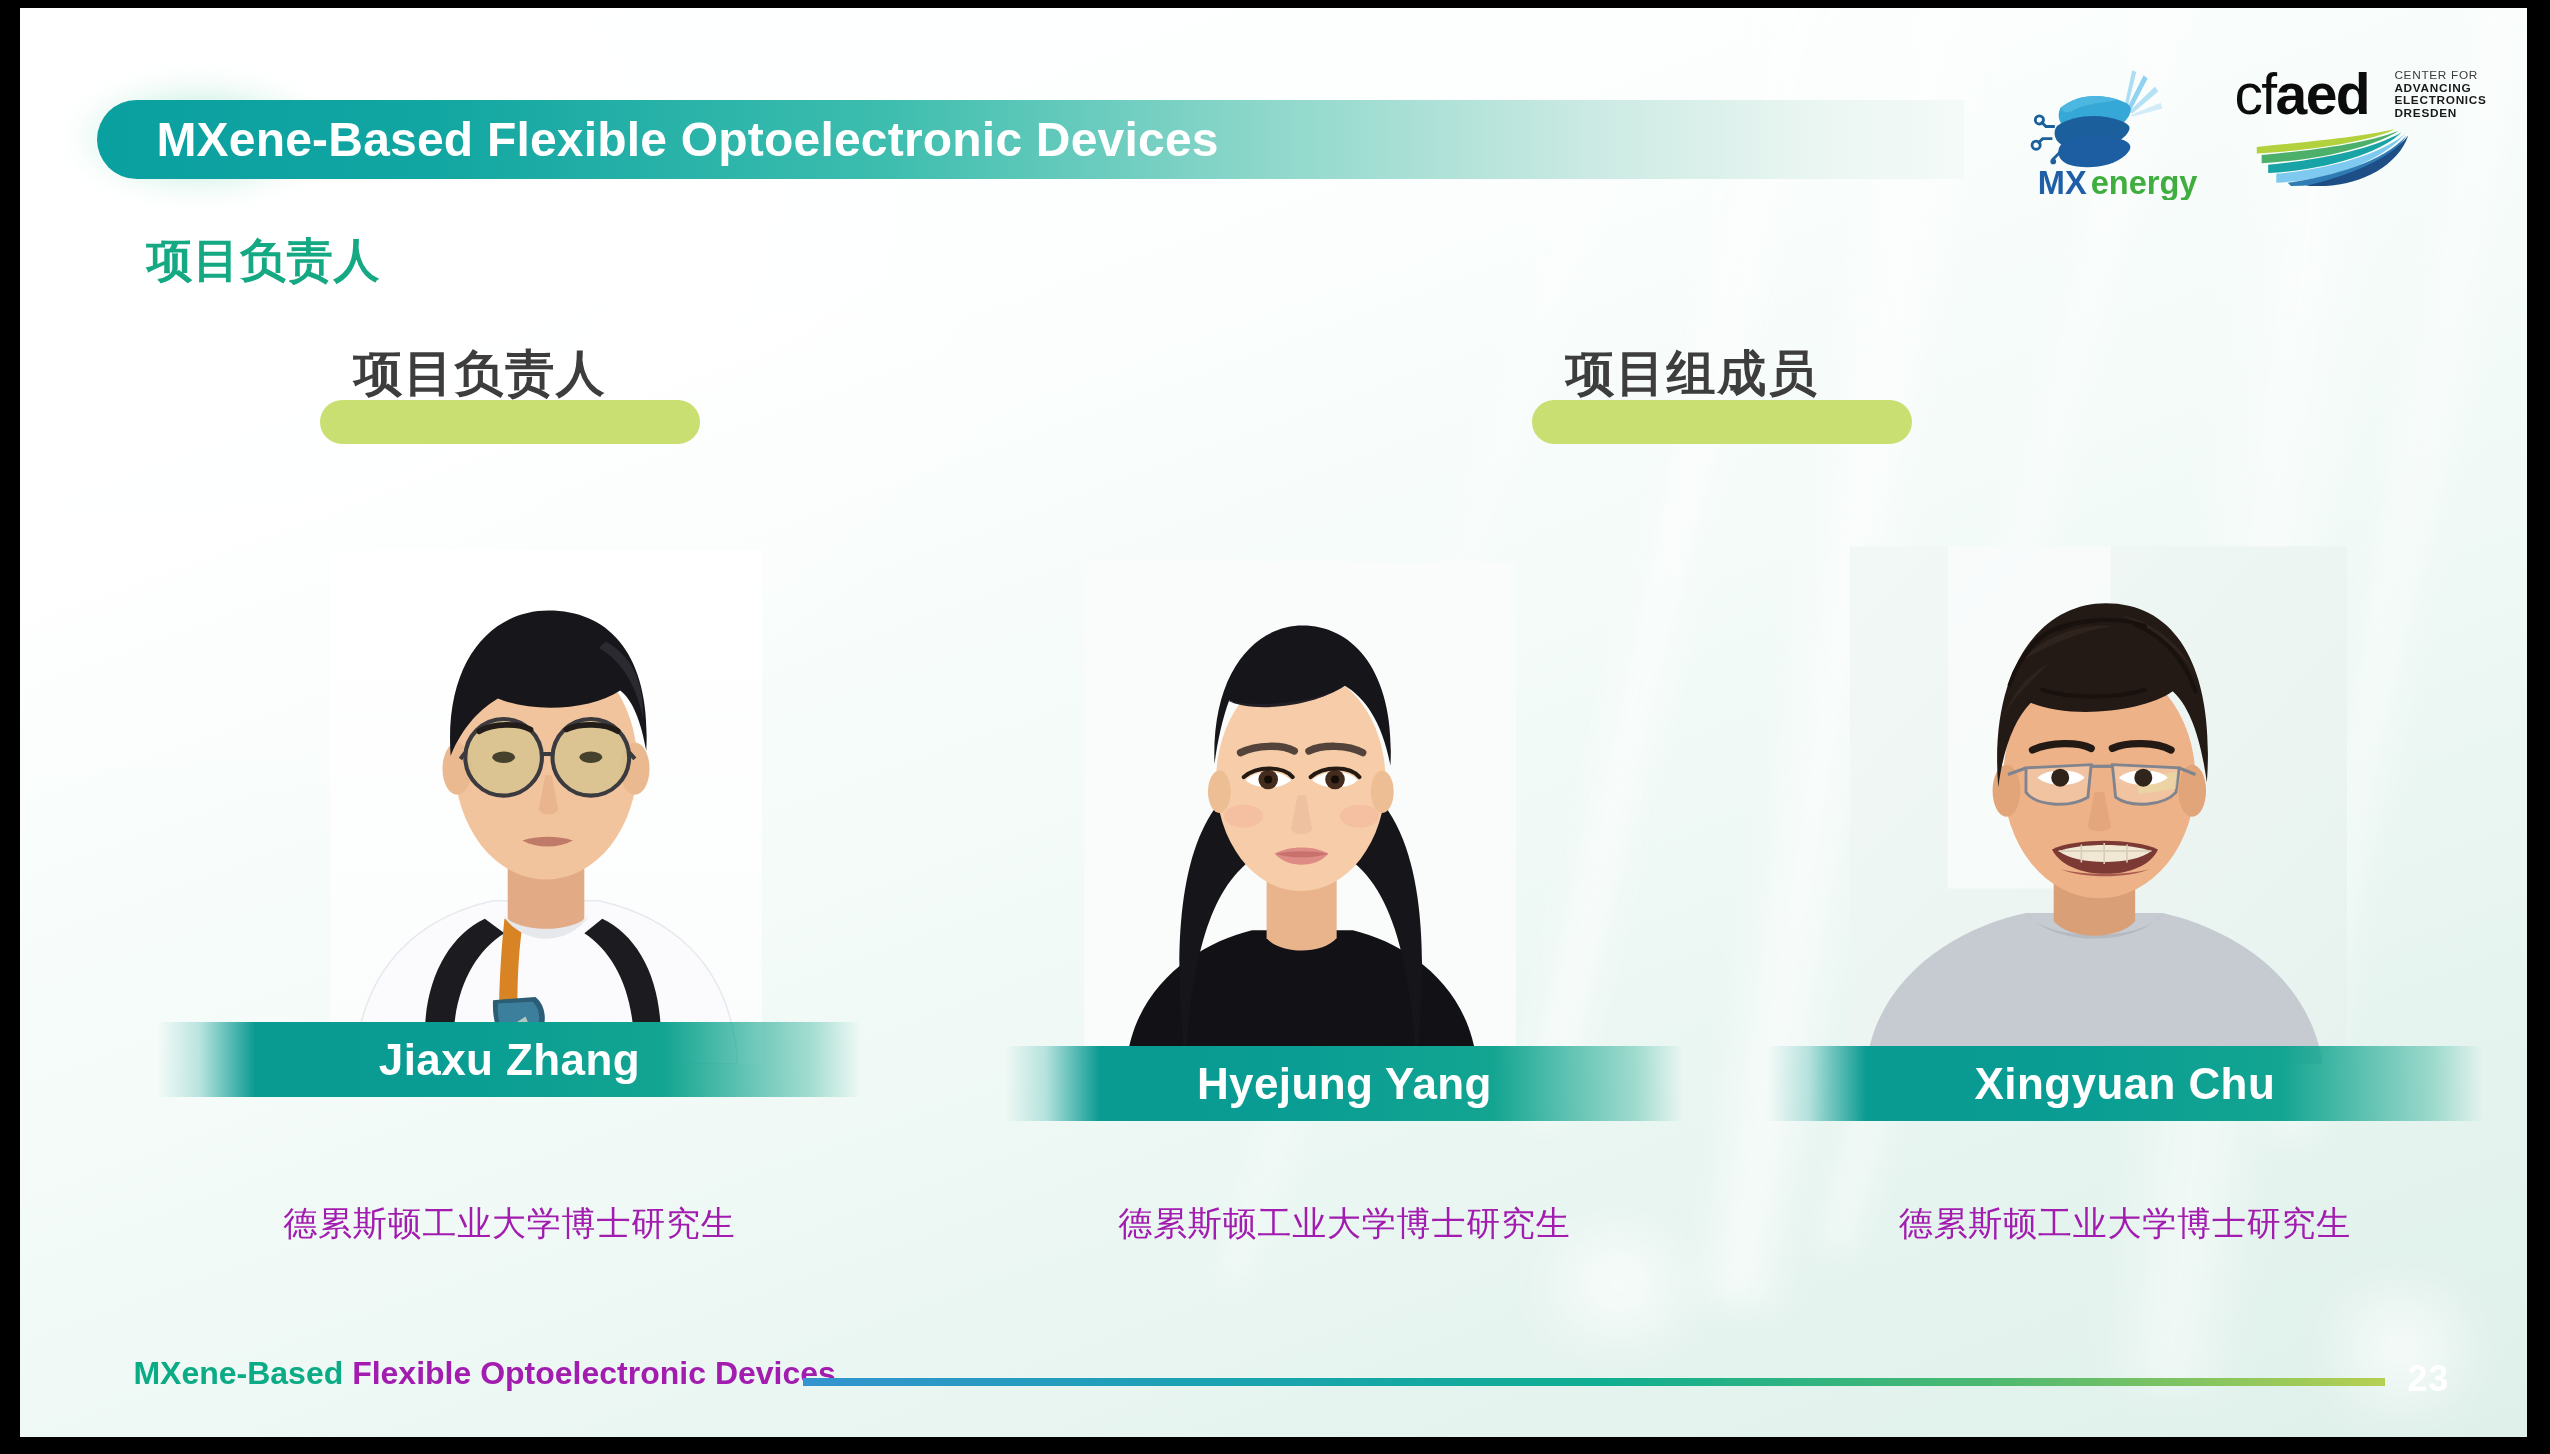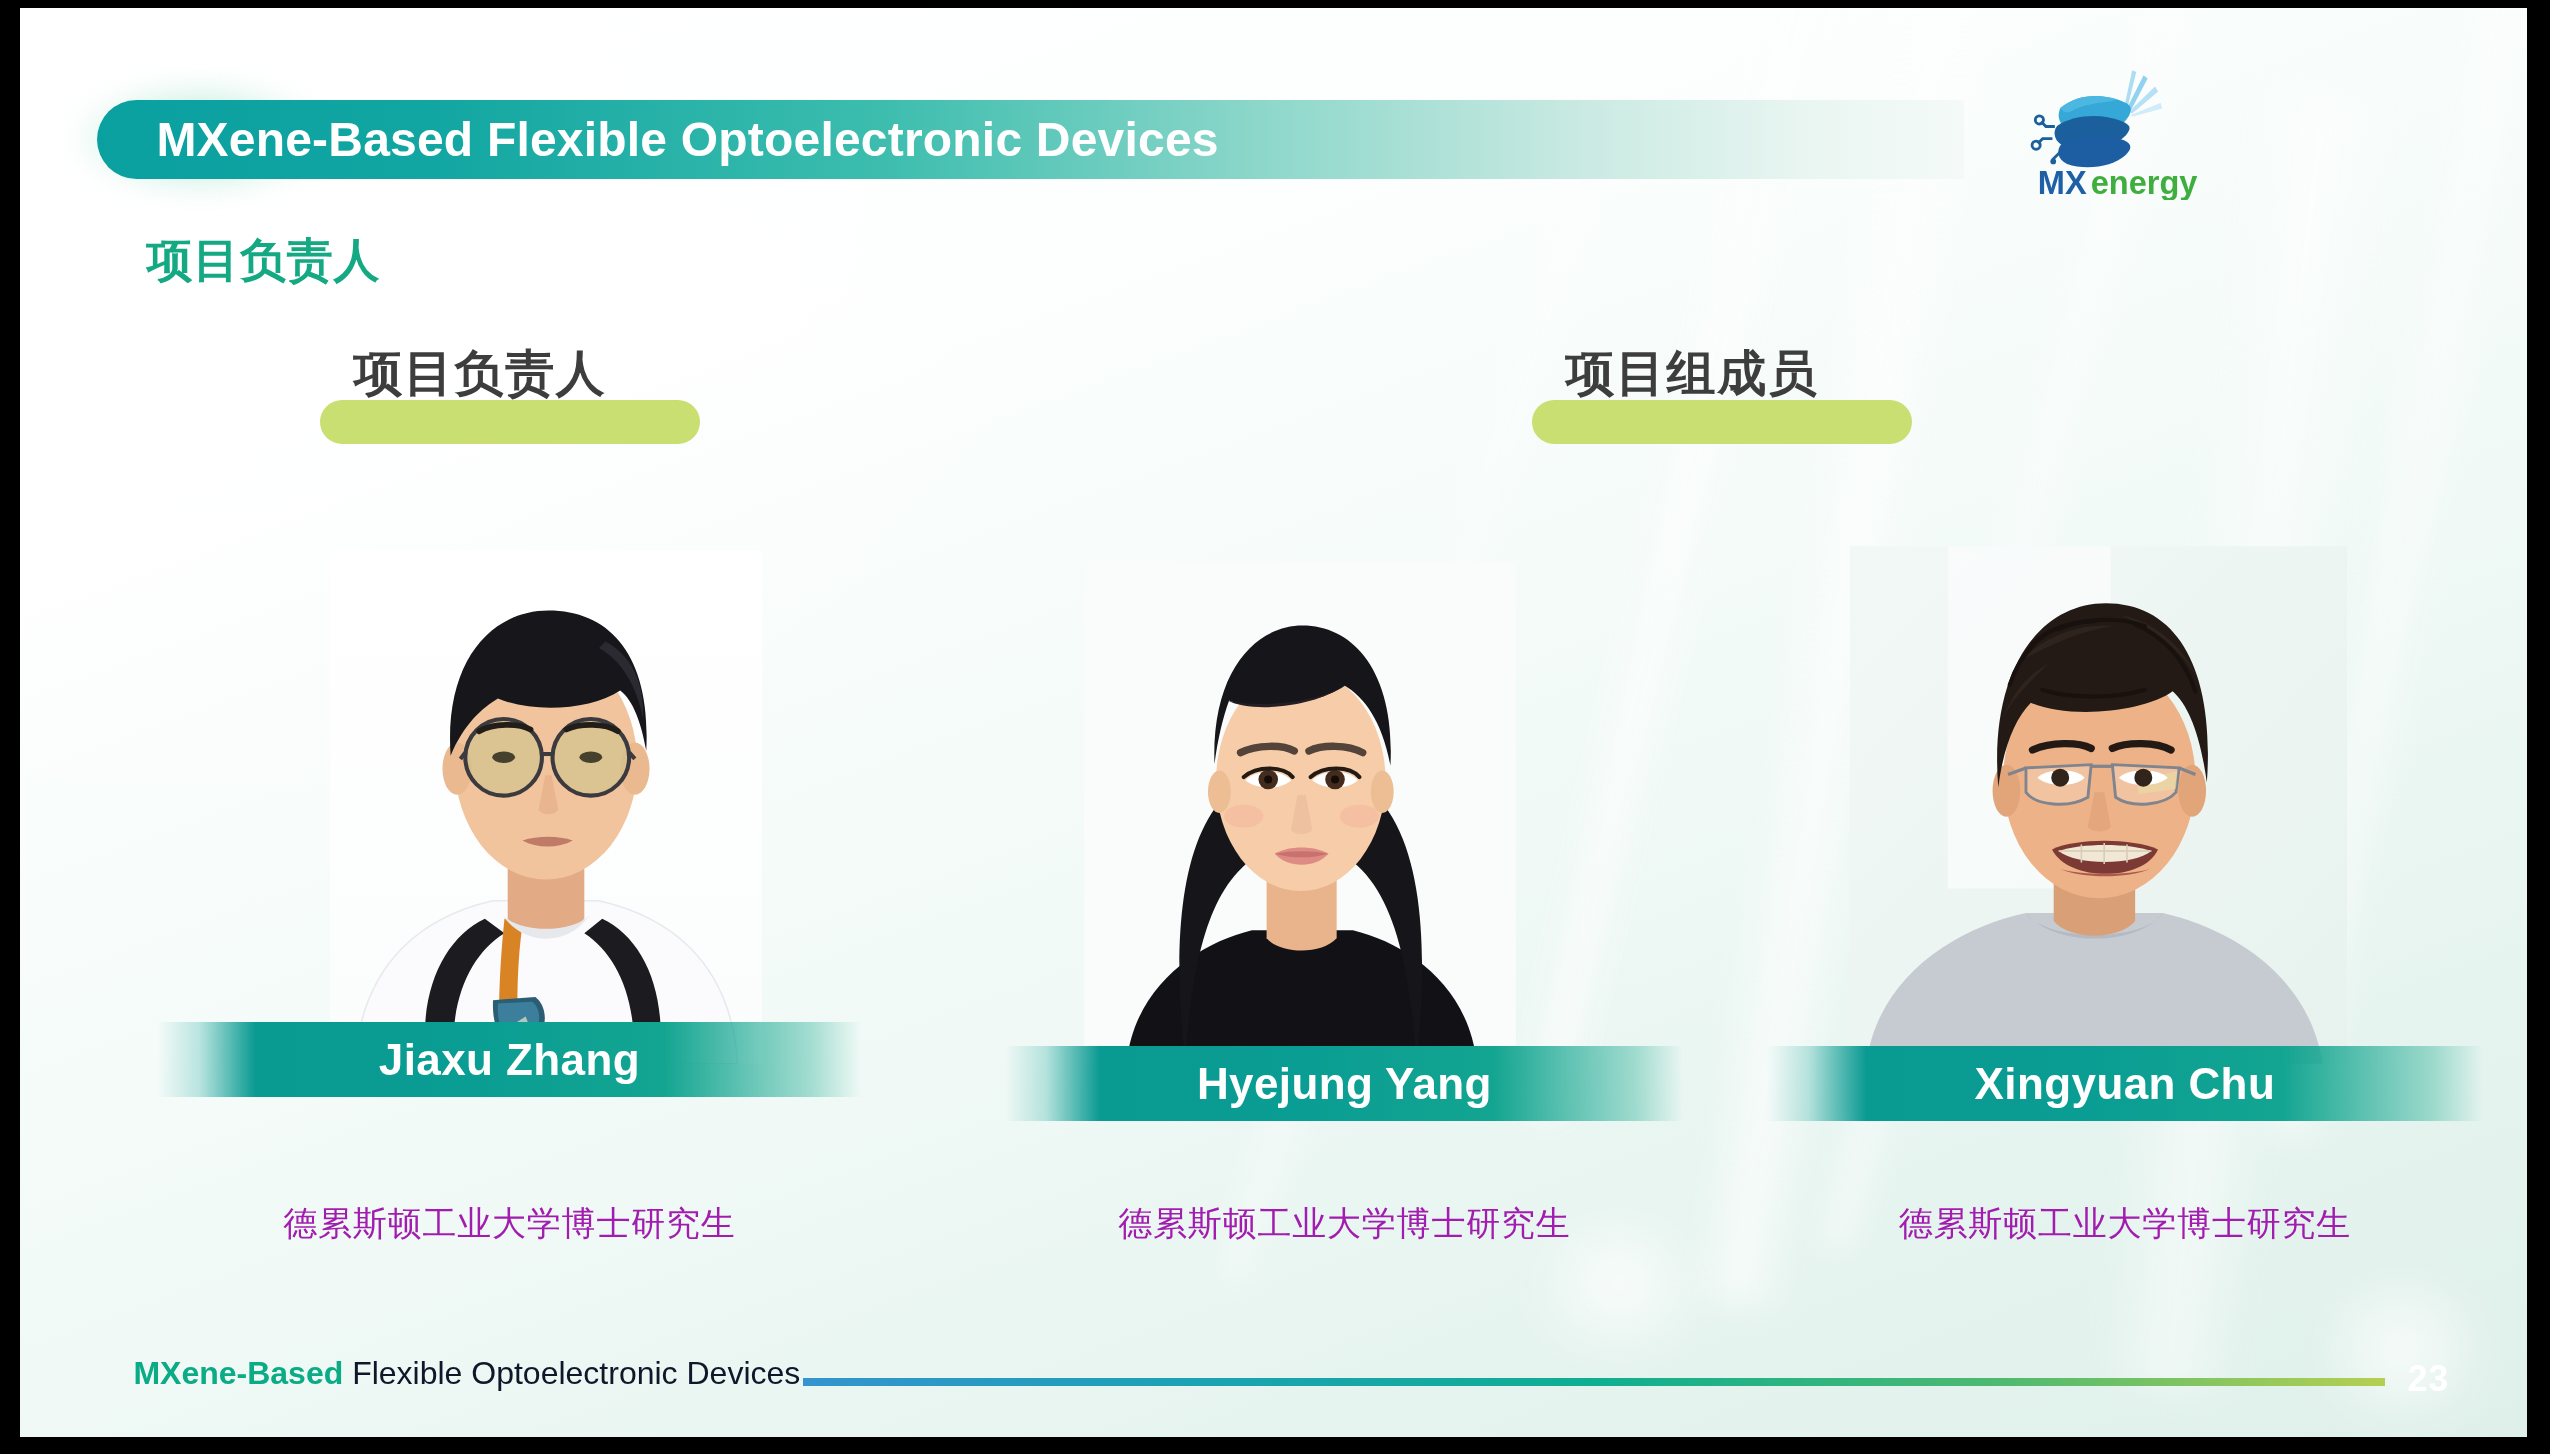--- a/index.html
+++ b/index.html
@@ -212,21 +212,21 @@
   .af3 { left: 1746px; width: 717px; }
 
   
   .footer-text {
     position: absolute;
     left: 113px; top: 1347px;
     font-size: 32px;
     white-space: nowrap;
   }
   .footer-text .strong { font-weight: 700; color: #0aab85; }
-  .footer-text .light  { font-weight: 400; color: #0f172a; }
+  .footer-text .light  { font-weight: 700; color: #a21caf; }
   .footer-rule {
     position: absolute;
     left: 783px; top: 1370px;
     width: 1582px; height: 8.2px;
     background: linear-gradient(to right, #3494cf 0%, #1ba2b4 25%, #0fae92 50%, #4cb971 75%, #b6cf52 100%);
   }
   .page-number {
     position: absolute;
     left: 2387px; top: 1350px;
     font-size: 36px;
@@ -285,20 +285,39 @@
       </g>
       <circle cx="14" cy="77" r="5" fill="none" stroke="#1b5f9c" stroke-width="3.5"></circle>
       <circle cx="10" cy="108" r="5" fill="none" stroke="#1b5f9c" stroke-width="3.5"></circle>
       <circle cx="31" cy="128" r="3.5" fill="#1b5f9c"></circle>
 
       <text x="12" y="168" font-family="'Liberation Sans', sans-serif" font-size="40" font-weight="700" fill="#1f5fa8">MX</text>
       <text x="77" y="168" font-family="'Liberation Sans', sans-serif" font-size="40" font-weight="700" fill="#3fae3f">energy</text>
     </svg>
   </div>
 
+  <div class="logo-cfaed">
+    <div class="cfaed-word">
+      <span class="thin">cf</span><span class="bold">aed</span>
+    </div>
+    <div class="cfaed-sub">
+      <div class="l1">CENTER FOR</div>
+      <div class="l2">ADVANCING</div>
+      <div class="l2">ELECTRONICS</div>
+      <div class="l2">DRESDEN</div>
+    </div>
+    <svg style="position:absolute; left:21px; top:70px;" width="155" height="57" viewBox="0 0 190 70">
+      <path d="M2 22 C60 16, 130 10, 172 0 C150 12, 80 26, 2 30 Z" fill="#b3d13c"></path>
+      <path d="M8 32 C70 26, 136 18, 176 2 C154 18, 86 38, 8 42 Z" fill="#4cb06a"></path>
+      <path d="M16 44 C76 38, 142 26, 180 4 C158 26, 96 50, 16 54 Z" fill="#18a4a6"></path>
+      <path d="M26 55 C86 49, 150 34, 184 6 C162 32, 108 62, 26 66 Z" fill="#7ec9ef"></path>
+      <path d="M40 66 C96 58, 158 40, 186 8 C168 38, 122 70, 44 70 Z" fill="#2f7cb5"></path>
+      <path d="M62 70 C120 56, 166 36, 188 8 C176 44, 132 68, 86 70 Z" fill="#1d4f86"></path>
+    </svg>
+  </div>
 
   <div class="section-heading">项目负责人</div>
 
   <div class="role-group right">
     <div class="role-pill"></div>
     <span class="role-label">项目组成员</span>
   </div>
   <div class="role-group left">
     <div class="role-pill"></div>
     <span class="role-label">项目负责人</span>

